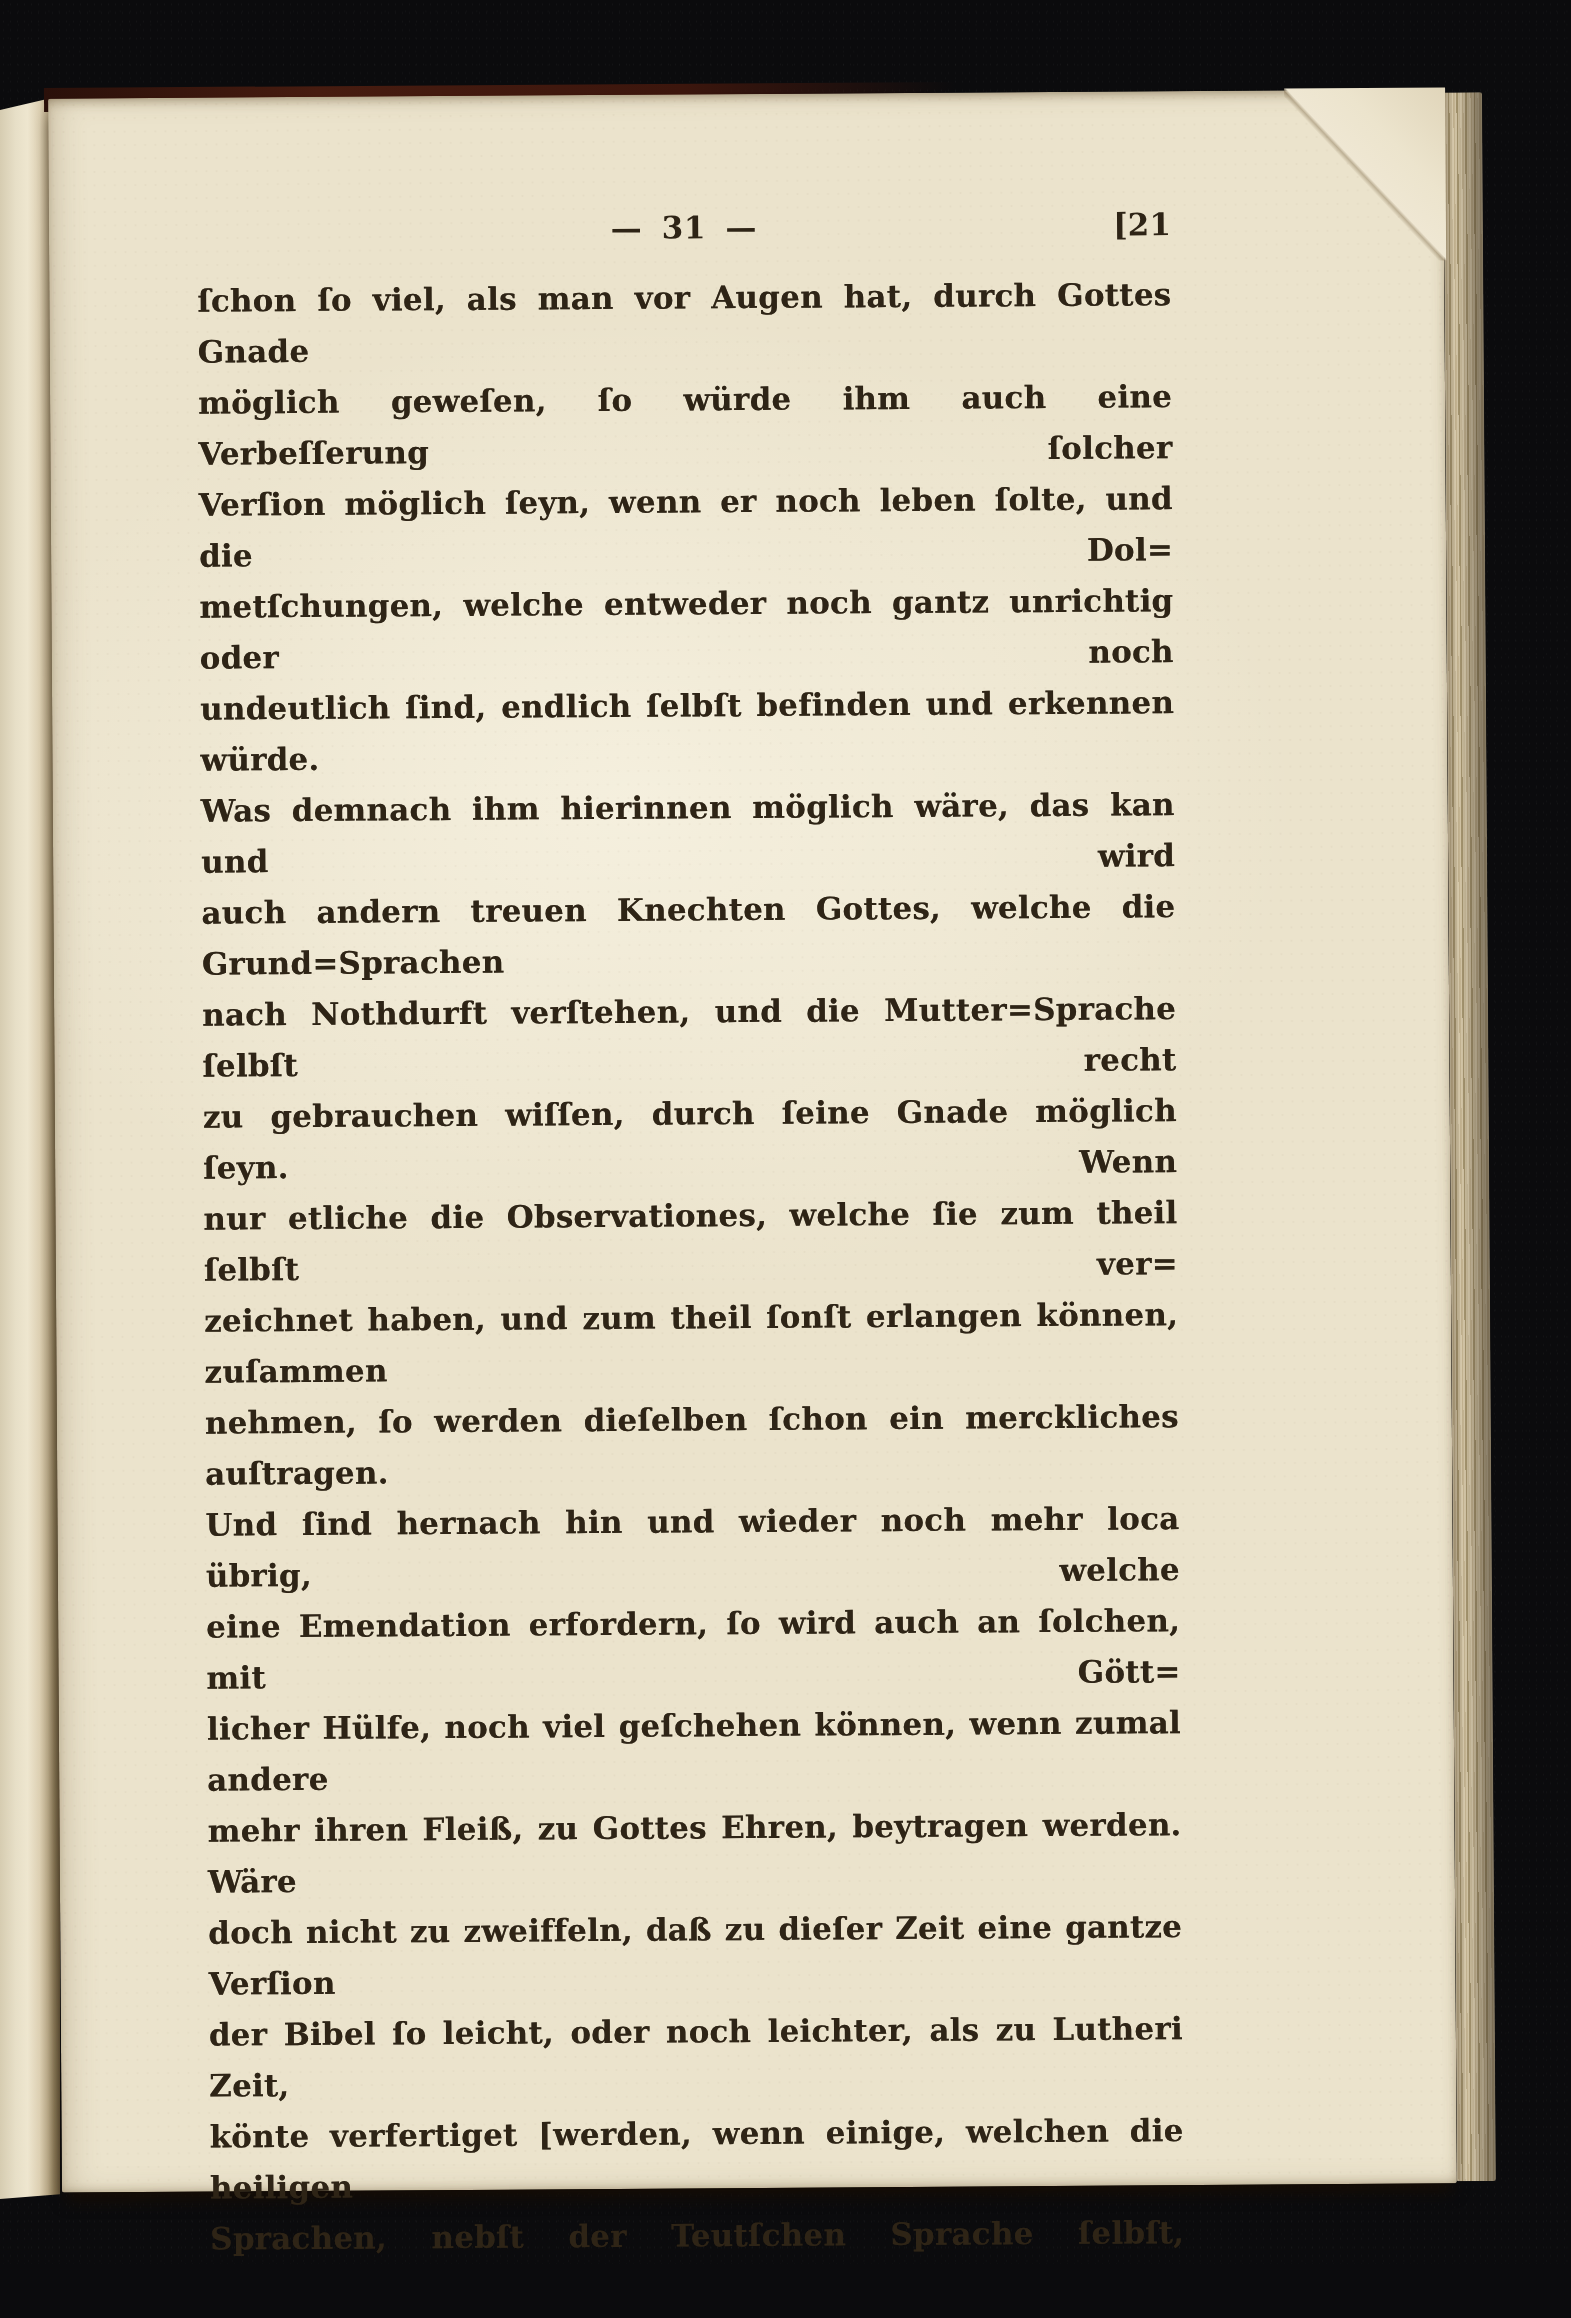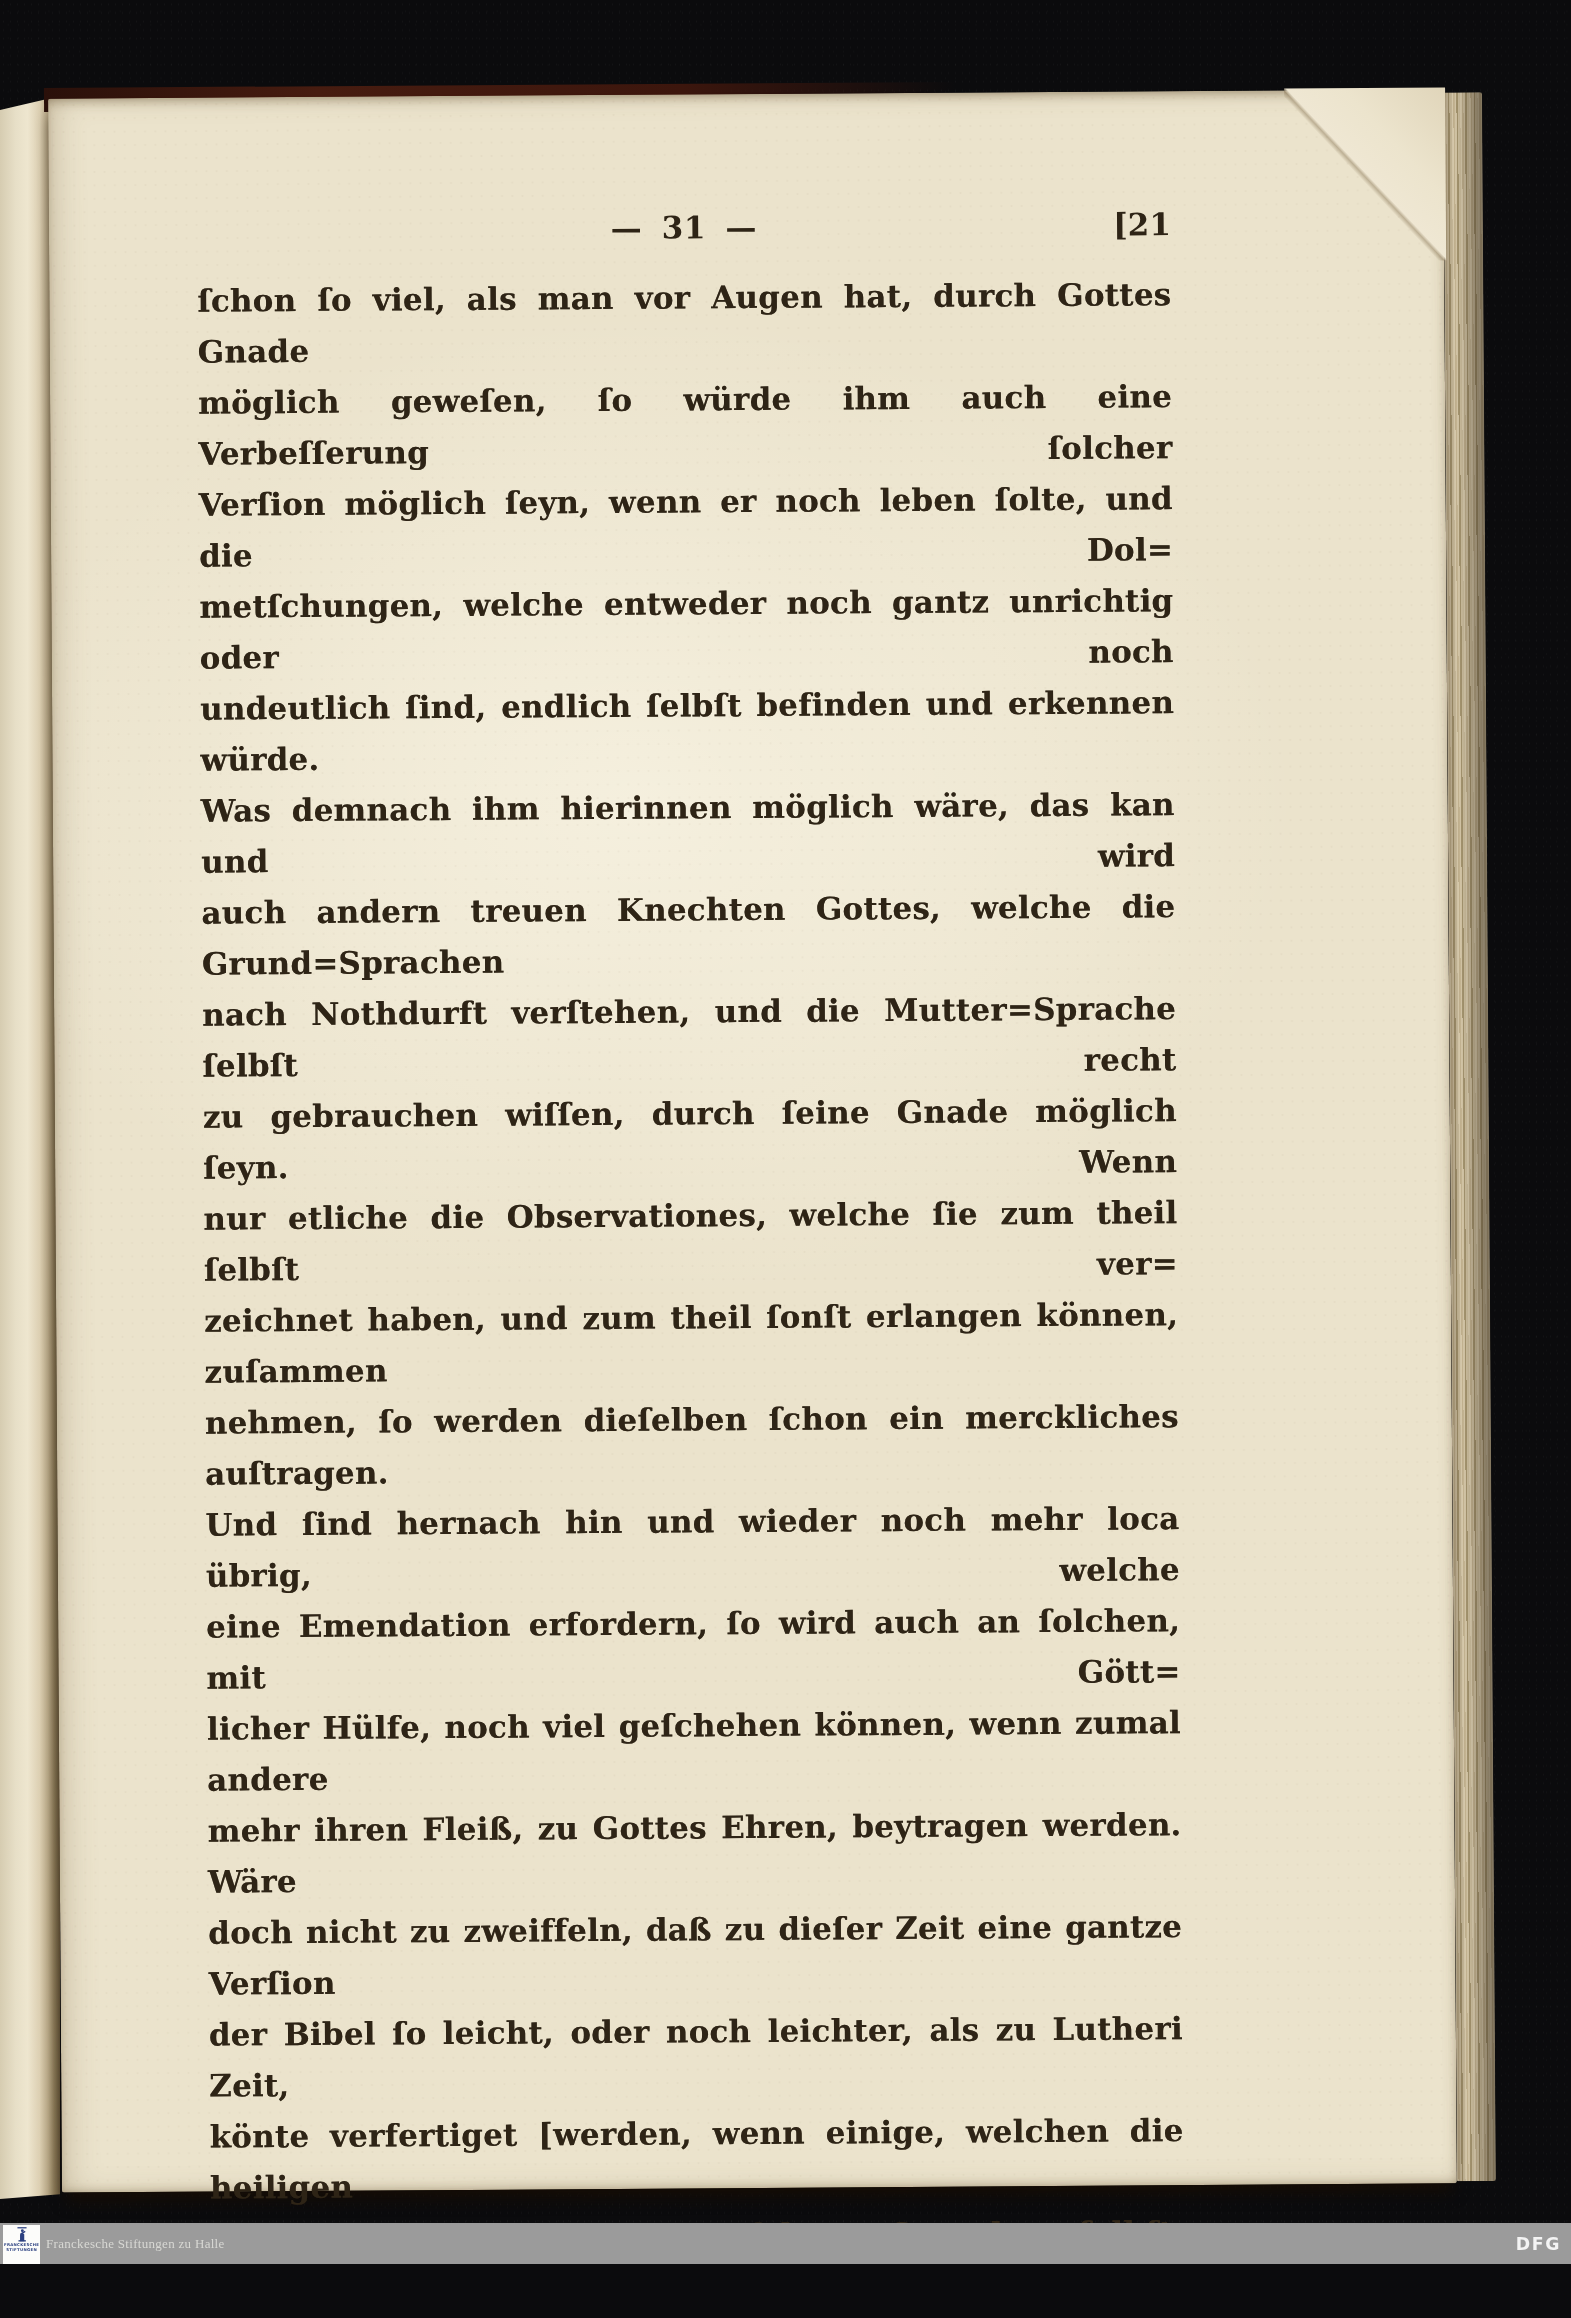--- a/index.html
+++ b/index.html
@@ -148,33 +148,15 @@
         <div class="line">doch nicht zu zweiffeln, daß zu dieſer Zeit eine gantze Verſion</div>
         <div class="line">der Bibel ſo leicht, oder noch leichter, als zu Lutheri Zeit,</div>
         <div class="line">könte verfertiget [werden, wenn einige, welchen die heiligen</div>
         <div class="line">Sprachen, nebſt der Teutſchen Sprache ſelbſt, genugſam bekannt</div>
         <div class="line">ſind, ſo viel Zeit und Mühe, als Lutherus ſamt ſeinen Gehülfen</div>
 
       </div>
     </div>
   </div>
 
-  <div class="footer-bar">
-    <div class="logo-box">
-      <span>
-        <svg width="14" height="15" viewBox="0 0 20 21">
-          <g fill="#2c4080">
-            <rect x="3.5" y="0" width="13" height="1.8"></rect>
-            <circle cx="10.5" cy="5" r="2.1"></circle>
-            <path d="M7.2 20 L7.2 11 Q7.2 8.2 9.8 7.6 L14.2 5.2 L15 6.8 L11.6 9.2 L13.2 10 L13.2 20 Z"></path>
-            <rect x="5" y="18.6" width="10.5" height="1.9"></rect>
-          </g>
-        </svg>
-      </span>
-      <span class="logo-line">FRANCKESCHE</span>
-      <span class="logo-line">STIFTUNGEN</span>
-    </div>
-    <span class="institution">Franckesche Stiftungen zu Halle</span>
-    <span class="dfg">DFG</span>
-  </div>
 
 </div>
 
 
 </body></html>

